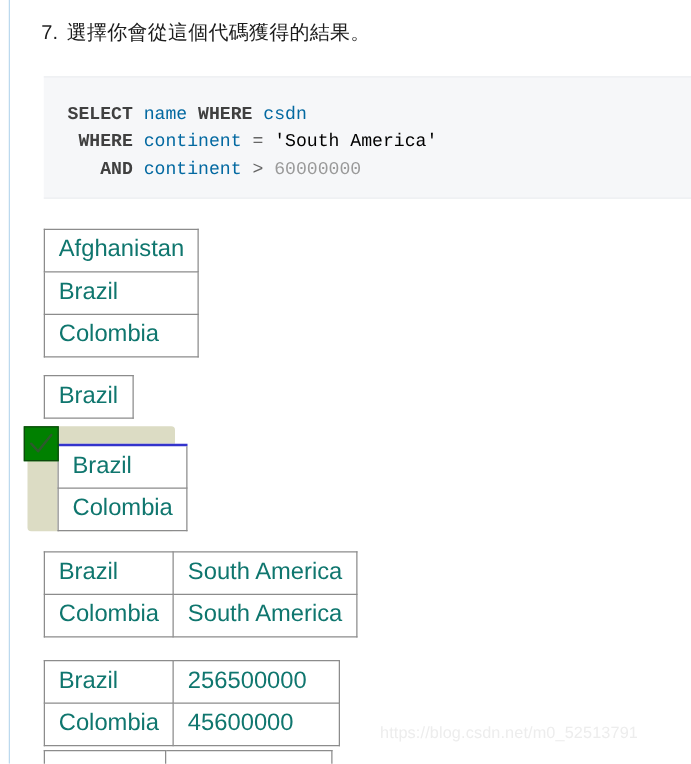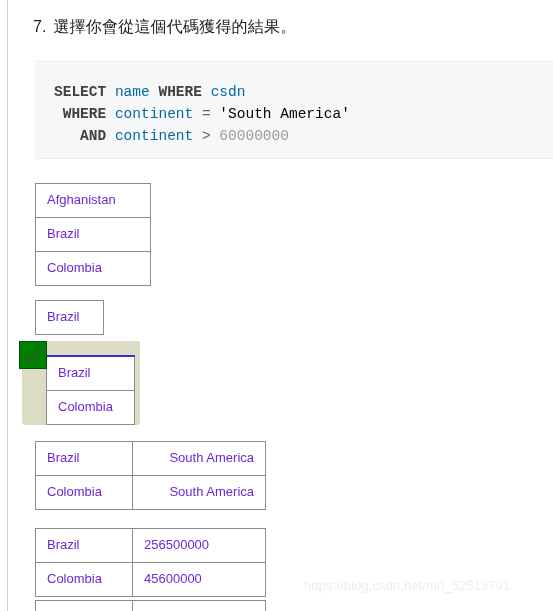--- a/index.html
+++ b/index.html
@@ -72,22 +72,22 @@
   .str { color: #000000; }
   .num { color: #9a9a9a; }
   .op  { color: #666666; }
   .pln { color: #0369a1; }
 
   
   .opt-table {
     position: absolute;
     border-collapse: collapse;
     background: #ffffff;
-    font-size: 13px;
-    color: #6d28d9;
+    font-size: 19px;
+    color: #0f766e;
   }
   .opt-table td {
     border: 1px solid #8c8c8c;
     padding: 5px 11px 6px 11px;
     line-height: 22px;
     white-space: nowrap;
     background: #ffffff;
   }
 
   

